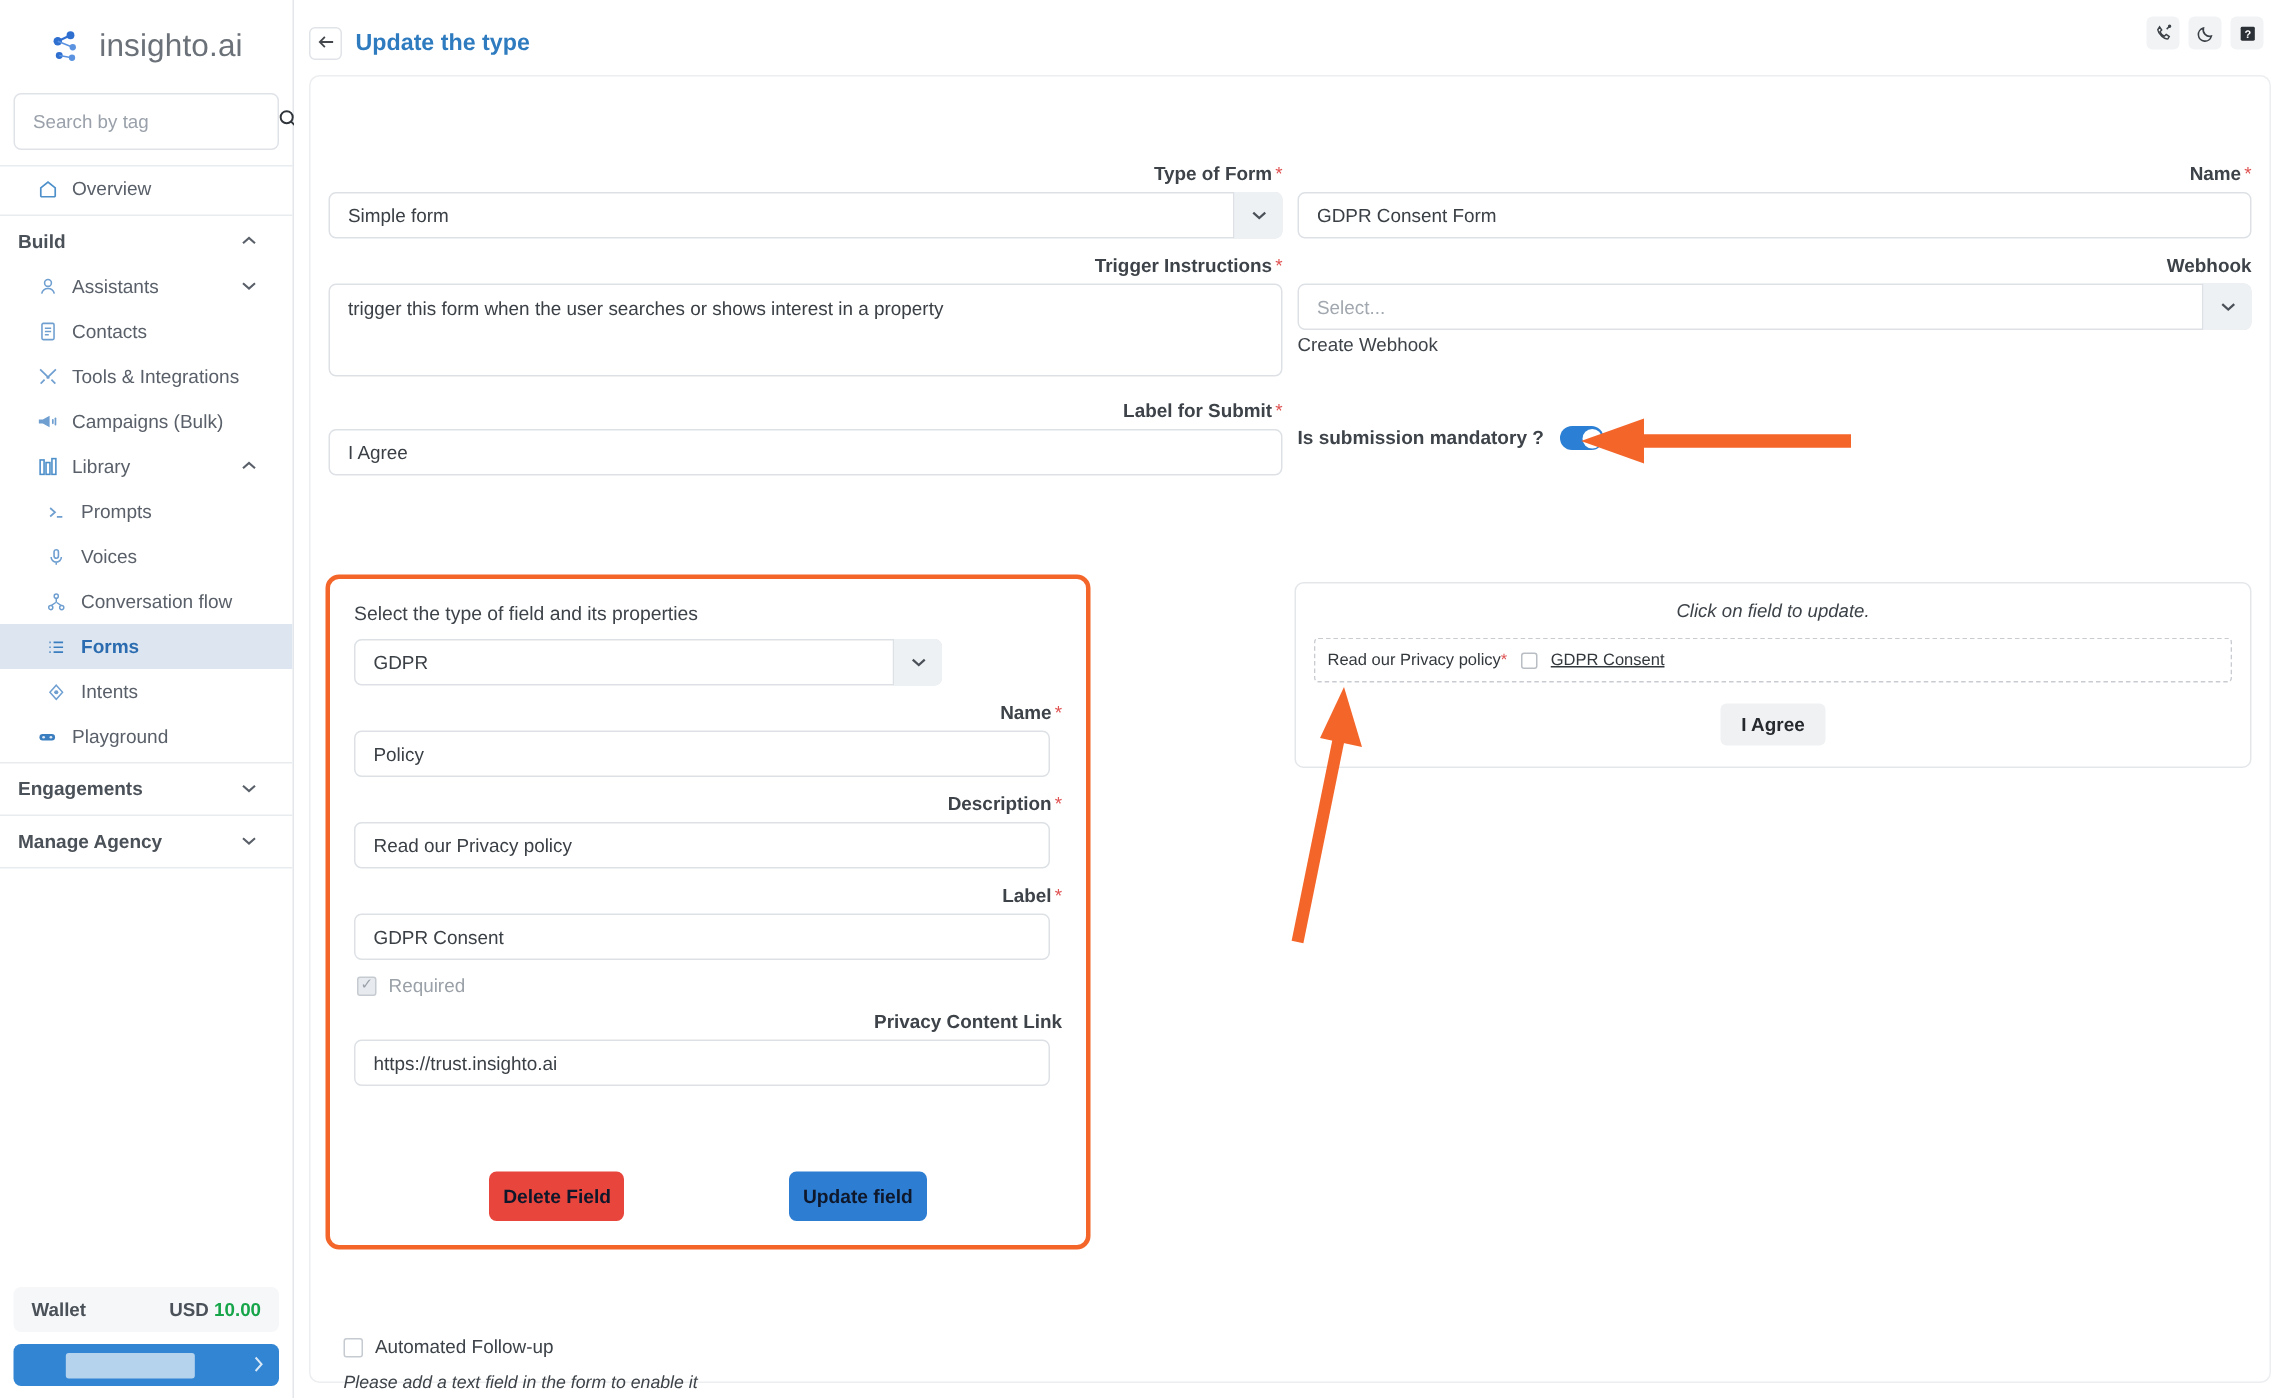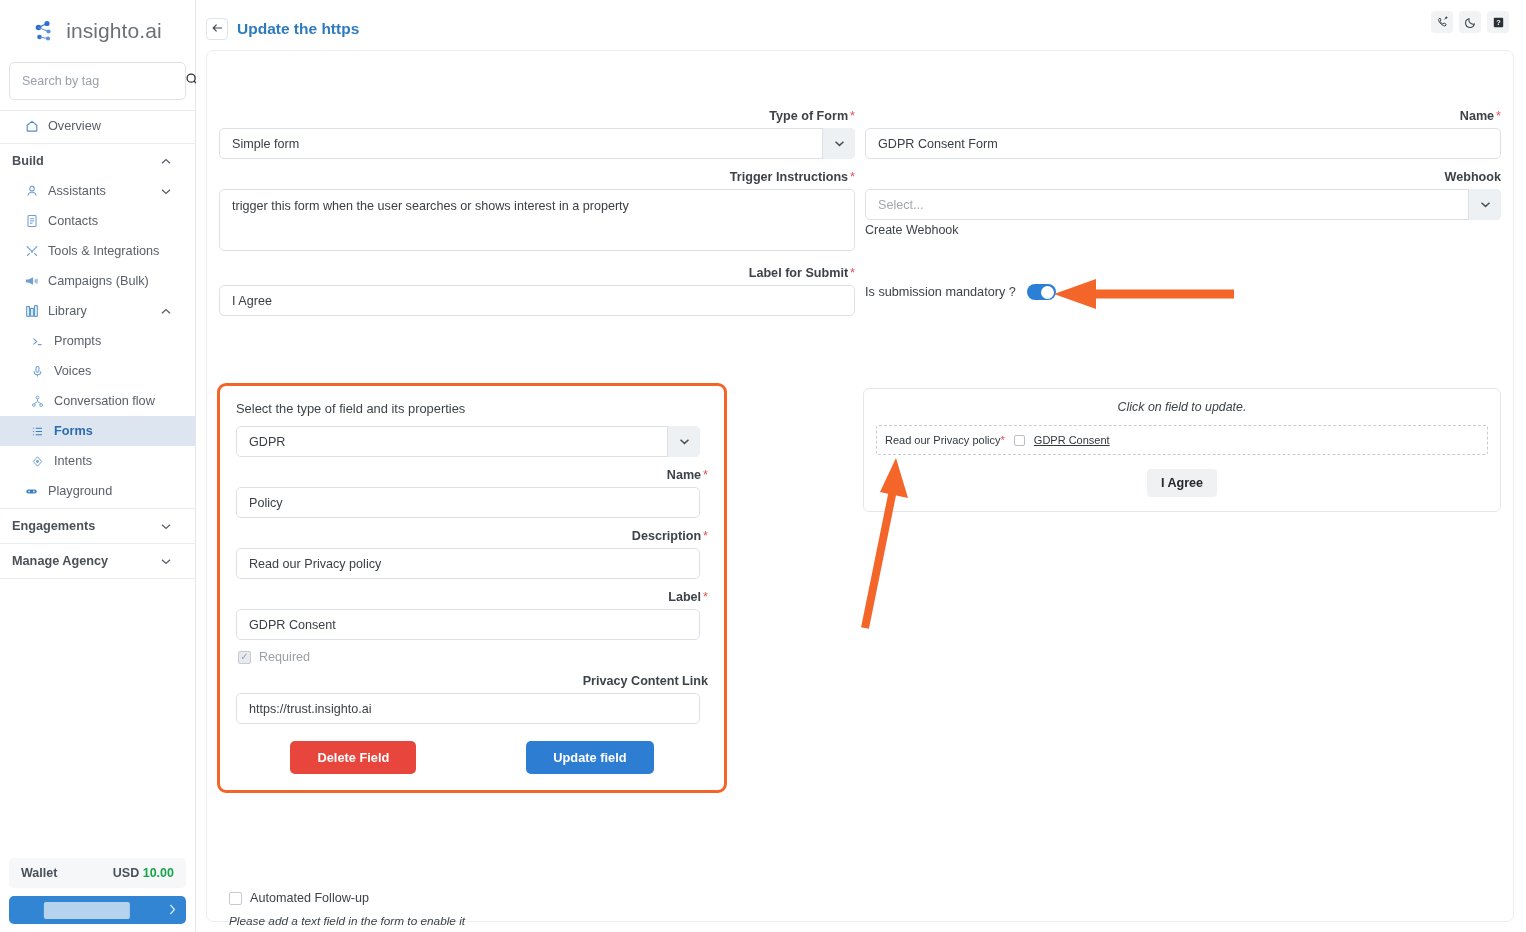--- a/index.html
+++ b/index.html
@@ -148,54 +148,54 @@
 
   textarea.ta {
     width: 100%; height: 62px; border: 1px solid #dde1e5; border-radius: 5px;
     padding: 8px 12px; font-size: 12.6px; color: #3b4046; font-family: inherit;
     resize: none; outline: none; line-height: 1.35;
   }
 
   .create-webhook { font-size: 12.5px; color: #3d4349; margin-top: 3px; }
 
   .toggle-row { display: flex; align-items: center; gap: 11px; margin-top: 47px; }
-  .toggle-lbl { font-size: 12.7px; font-weight: normal; color: #3d4349; }
+  .toggle-lbl { font-size: 12.7px; font-weight: bold; color: #3d4349; }
   .toggle {
     width: 29px; height: 16px; border-radius: 9px; background: #2b7fd4;
     position: relative; cursor: pointer; flex: 0 0 29px;
   }
   .toggle .knob {
     position: absolute; right: 1.5px; top: 1.5px; width: 13px; height: 13px;
     border-radius: 50%; background: #fff;
   }
 
   
   .props-panel {
     position: absolute; left: 10px; top: 332px; width: 510px;
     border: 3px solid #f4652a; border-radius: 9px; padding: 15px 16px 16px 16px;
     background: #fff;
   }
   .props-title { font-size: 12.9px; color: #3d4349; margin-bottom: 10px; }
   .props-panel .inp, .props-panel .select-wrap { max-width: 464px; }
-  .props-panel .select-wrap { width: 464px; text-decoration: underline; }
+  .props-panel .select-wrap { width: 392px; text-decoration: underline; }
 
   .chk-row { display: flex; align-items: center; gap: 8px; margin: 10px 0 10px 2px; }
   .chk {
     width: 13px; height: 13px; border: 1px solid #c6cbd1; border-radius: 2px;
     background: #e7eaee; display: flex; align-items: center; justify-content: center;
     color: #9aa1aa; font-size: 10px; line-height: 1;
   }
   .chk.empty { background: #fff; }
   .chk-lbl { font-size: 12.6px; color: #9ba1a8; }
   .chk-lbl.dark { color: #3d4349; }
 
   .btn-row { display: flex; justify-content: center; gap: 110px; margin-top: 17px; }
   .btn {
-    border: 0; border-radius: 5px; color: #ffffff; font-size: 12.8px;
-    font-weight: bold; padding: 9px 27px; cursor: pointer; font-family: inherit;
+    border: 0; border-radius: 5px; color: #0f172a; font-size: 12.8px;
+    font-weight: bold; padding: 9px 9px; cursor: pointer; font-family: inherit; margin-top: 40px;
   }
   .btn.danger { background: #e8453c; }
   .btn.primary { background: #2d7dd2; }
 
   
   .preview-panel {
     position: absolute; left: 656px; top: 337px; width: 638px;
     border: 1px solid #e4e7ea; border-radius: 6px; padding: 11px 12px 14px 12px;
     background: #fff;
   }
@@ -454,21 +454,21 @@
 
     <div class="topbar">
       <div class="back-title">
         <div class="back-btn">
           <span>
             <svg width="11" height="10" viewBox="0 0 12 10" fill="none" stroke="#44484d" stroke-width="1.3">
               <path d="M11 5H1.5M5 1.3 1.3 5l3.7 3.7"></path>
             </svg>
           </span>
         </div>
-        <div class="page-title">Update the https</div>
+        <div class="page-title">Update the type</div>
       </div>
 
       <div class="top-icons">
         <div class="top-icon">
           <svg width="13" height="13" viewBox="0 0 16 16" fill="none" stroke="#3c4147" stroke-width="1.2">
             <path d="M4.6 2.4 6.3 4.9 4.9 6.4c.6 1.5 2 2.9 3.6 3.6l1.5-1.4 2.5 1.7-1.1 1.9c-2.9.5-7.9-4-8.3-7.5z"></path>
             <path d="M12.4 2.2 10.4 4.2"></path>
               <circle cx="12.8" cy="1.9" r=".8" fill="#3c4147"></circle>
           </svg>
         </div>

